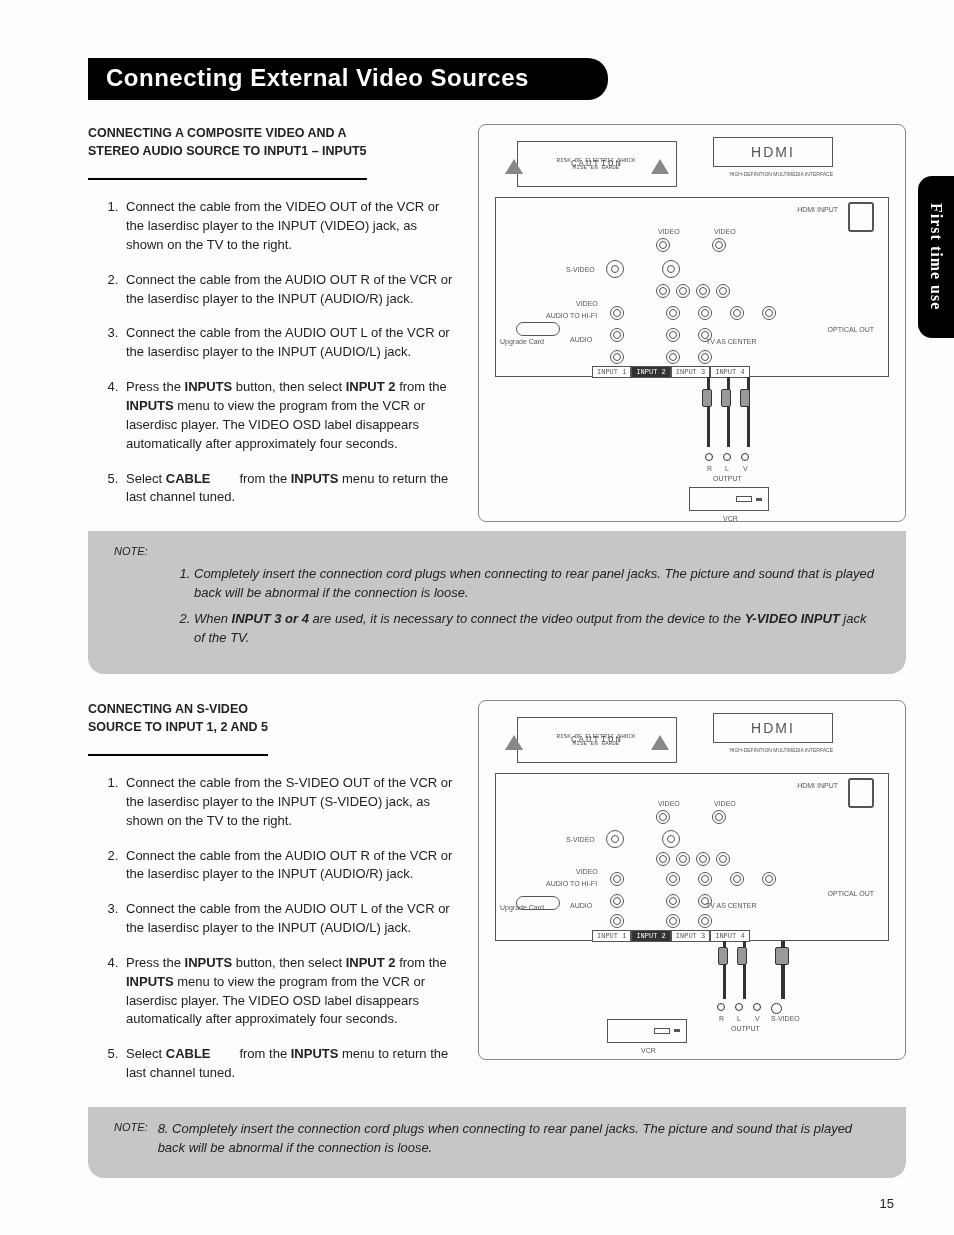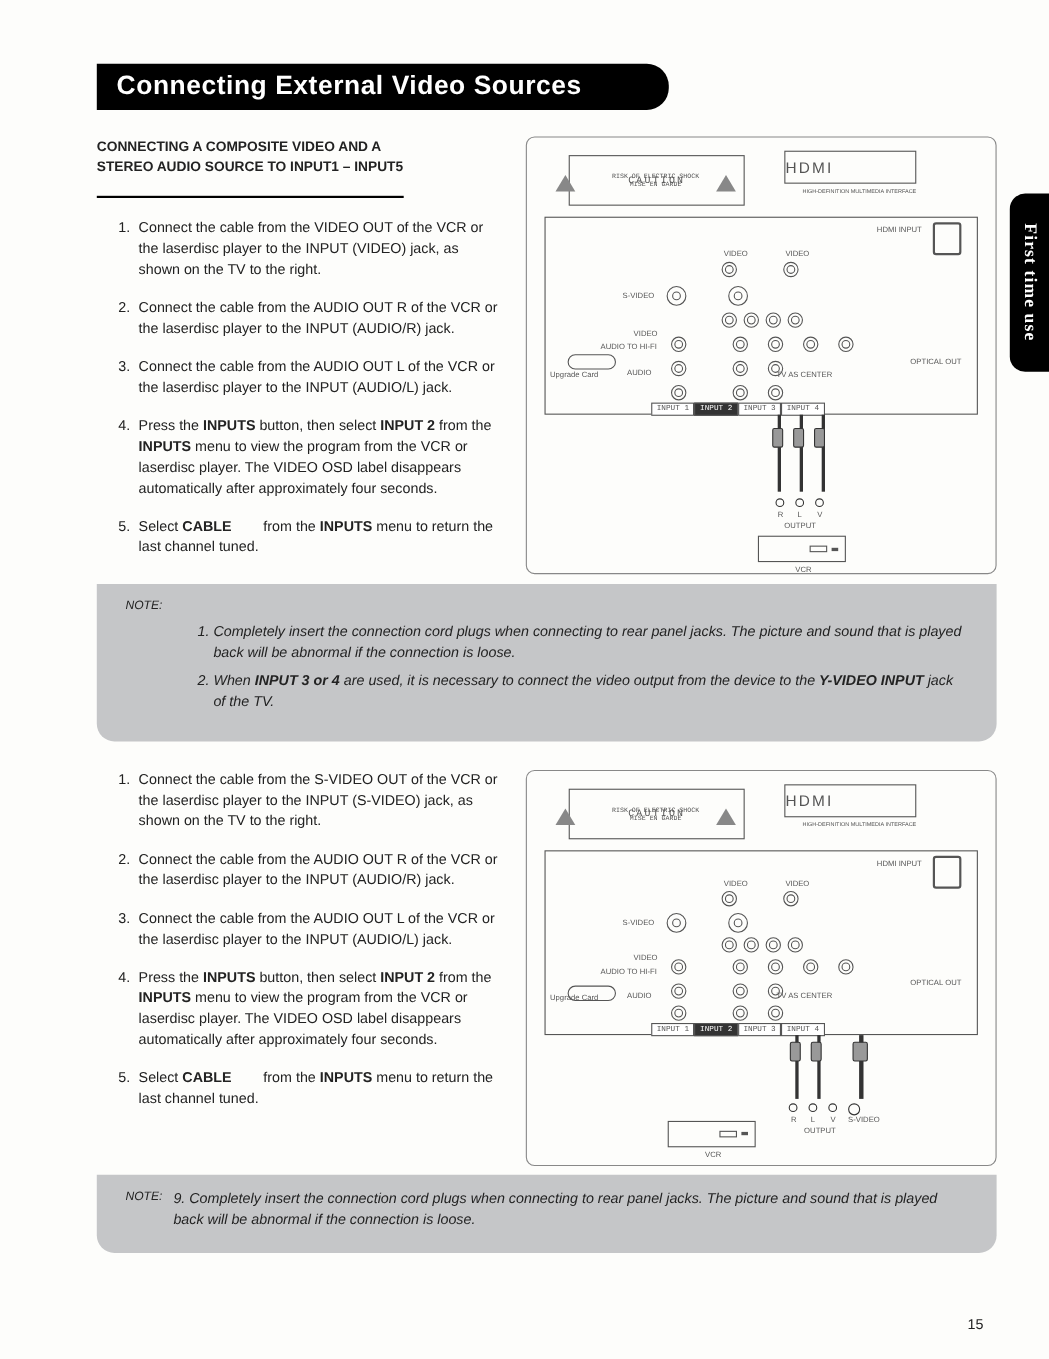--- a/index.html
+++ b/index.html
@@ -136,21 +136,21 @@
     border: 1px solid #555;
     text-align: center;
     font-size: 9px;
     letter-spacing: 2px;
     padding: 17px 0;
   }
   .hdmi-box {
     position:absolute; top:0; right:60px;
     width:120px; height:30px;
     border:1px solid #555;
-    display:flex; align-items:center; justify-content:flex-start;
+    display:flex; align-items:center; justify-content:center;
     font-size:9px; letter-spacing:1px;
   }
   .panel {
     position:absolute; top:60px; left:4px; right:4px; height:180px;
     border:1px solid #555;
   }
   .jack-row { position:absolute; display:flex; gap:6px; }
   .jack {
     width:14px; height:14px; border:1.5px solid #555; border-radius:50%;
     display:flex; align-items:center; justify-content:center;
@@ -318,20 +318,24 @@
         <li>
           <span>When </span><span class="b">INPUT 3 or 4</span><span> are used, it is necessary to connect the video output from the device to the </span><span class="b">Y-VIDEO INPUT</span><span> jack of the TV.</span>
         </li>
       </ol>
     </div>
   </div>
 
   <div class="section" style="margin-top:26px;">
     <div class="two-col">
       <div class="text-col">
+        <div class="subhead">
+          <span>CONNECTING AN S-VIDEO</span>
+          <span class="l2">SOURCE TO INPUT 1, 2 AND 5</span>
+        </div>
         <ol class="steps">
           <li><span>Connect the cable from the S-VIDEO OUT of the VCR or the laserdisc player to the INPUT (S-VIDEO) jack, as shown on the TV to the right.</span></li>
           <li><span>Connect the cable from the AUDIO OUT R of the VCR or the laserdisc player to the INPUT (AUDIO/R) jack.</span></li>
           <li><span>Connect the cable from the AUDIO OUT L of the VCR or the laserdisc player to the INPUT (AUDIO/L) jack.</span></li>
           <li>
             <span>Press the </span><span class="b">INPUTS</span><span> button, then select </span><span class="b">INPUT 2</span><span> from the </span><span class="b">INPUTS</span><span> menu to view the program from the VCR or laserdisc player. The VIDEO OSD label disappears automatically after approximately four seconds.</span>
           </li>
           <li>
             <span>Select </span><span class="b">CABLE</span><span style="white-space:pre;">        from the </span><span class="b">INPUTS</span><span> menu to return the last channel tuned.</span>
           </li>
@@ -440,20 +444,20 @@
             </div>
             <div class="lbl" style="top:334px;left:150px;">VCR</div>
           </div>
         </div>
       </div>
     </div>
 
     <div class="note-box">
       <div class="note-flex">
         <span class="note-label">NOTE:</span>
-        <span style="font-style:italic;">9.  Completely insert the connection cord plugs when connecting to rear panel jacks. The picture and sound that is played back will be abnormal if the connection is loose.</span>
+        <span style="font-style:italic;">8.  Completely insert the connection cord plugs when connecting to rear panel jacks. The picture and sound that is played back will be abnormal if the connection is loose.</span>
       </div>
     </div>
   </div>
 
 </div>
 
 <div class="page-num">15</div>
 
 </body></html>

